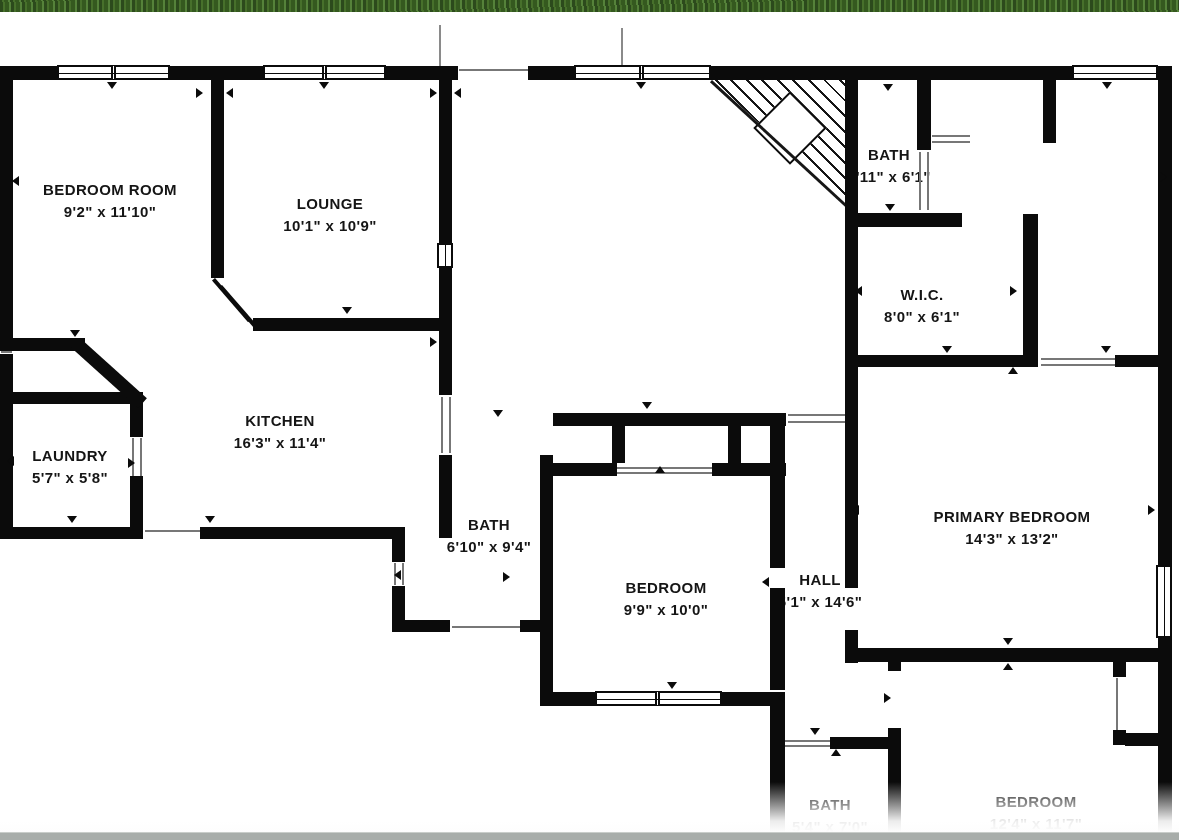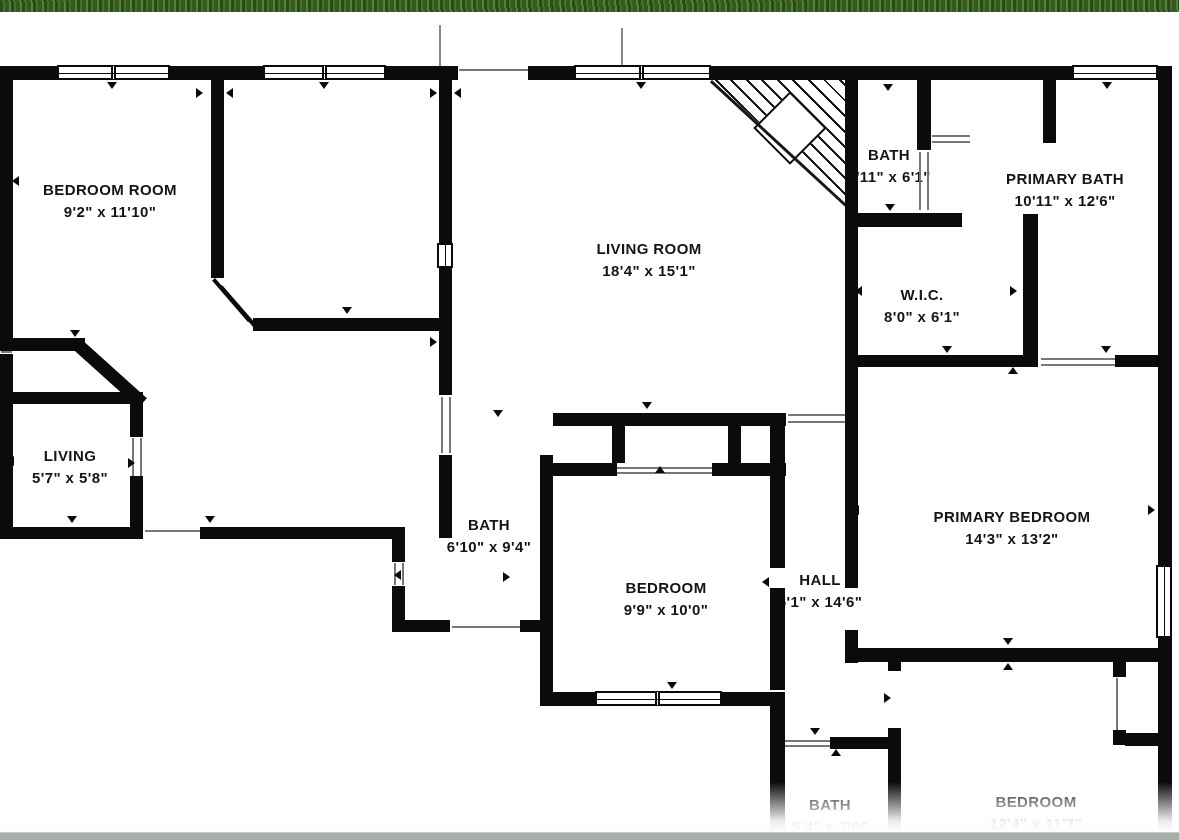--- a/index.html
+++ b/index.html
@@ -61,38 +61,38 @@
 
 <div id="stage">
 
   <div class="guide" style="left:439px;top:25px;width:2px;height:42px;"></div>
   <div class="guide" style="left:621px;top:28px;width:2px;height:39px;"></div>
 
   <div class="lbl" style="left:110px;top:201px;">
     <div>BEDROOM ROOM</div>
     <div class="dims">9'2" x 11'10"</div>
   </div>
-  <div class="lbl" style="left:649px;top:260px;">
-    <div>LIVING ROOM</div>
-    <div class="dims">18'4" x 15'1"</div>
+  <div class="lbl" style="left:330px;top:215px;">
+    <div>LOUNGE</div>
+    <div class="dims">10'1" x 10'9"</div>
   </div>
   <div class="lbl" style="left:889px;top:166px;">
     <div>BATH</div>
     <div class="dims">5'11" x 6'1"</div>
   </div>
-  <div class="lbl" style="left:1065px;top:190px;">
-    <div>PRIMARY BATH</div>
-    <div class="dims">10'11" x 12'6"</div>
-  </div>
   <div class="lbl" style="left:922px;top:306px;">
     <div>W.I.C.</div>
     <div class="dims">8'0" x 6'1"</div>
   </div>
+  <div class="lbl" style="left:280px;top:432px;">
+    <div>KITCHEN</div>
+    <div class="dims">16'3" x 11'4"</div>
+  </div>
   <div class="lbl" style="left:70px;top:467px;">
-    <div>LIVING</div>
+    <div>LAUNDRY</div>
     <div class="dims">5'7" x 5'8"</div>
   </div>
   <div class="lbl" style="left:489px;top:536px;">
     <div>BATH</div>
     <div class="dims">6'10" x 9'4"</div>
   </div>
   <div class="lbl" style="left:666px;top:599px;">
     <div>BEDROOM</div>
     <div class="dims">9'9" x 10'0"</div>
   </div>

